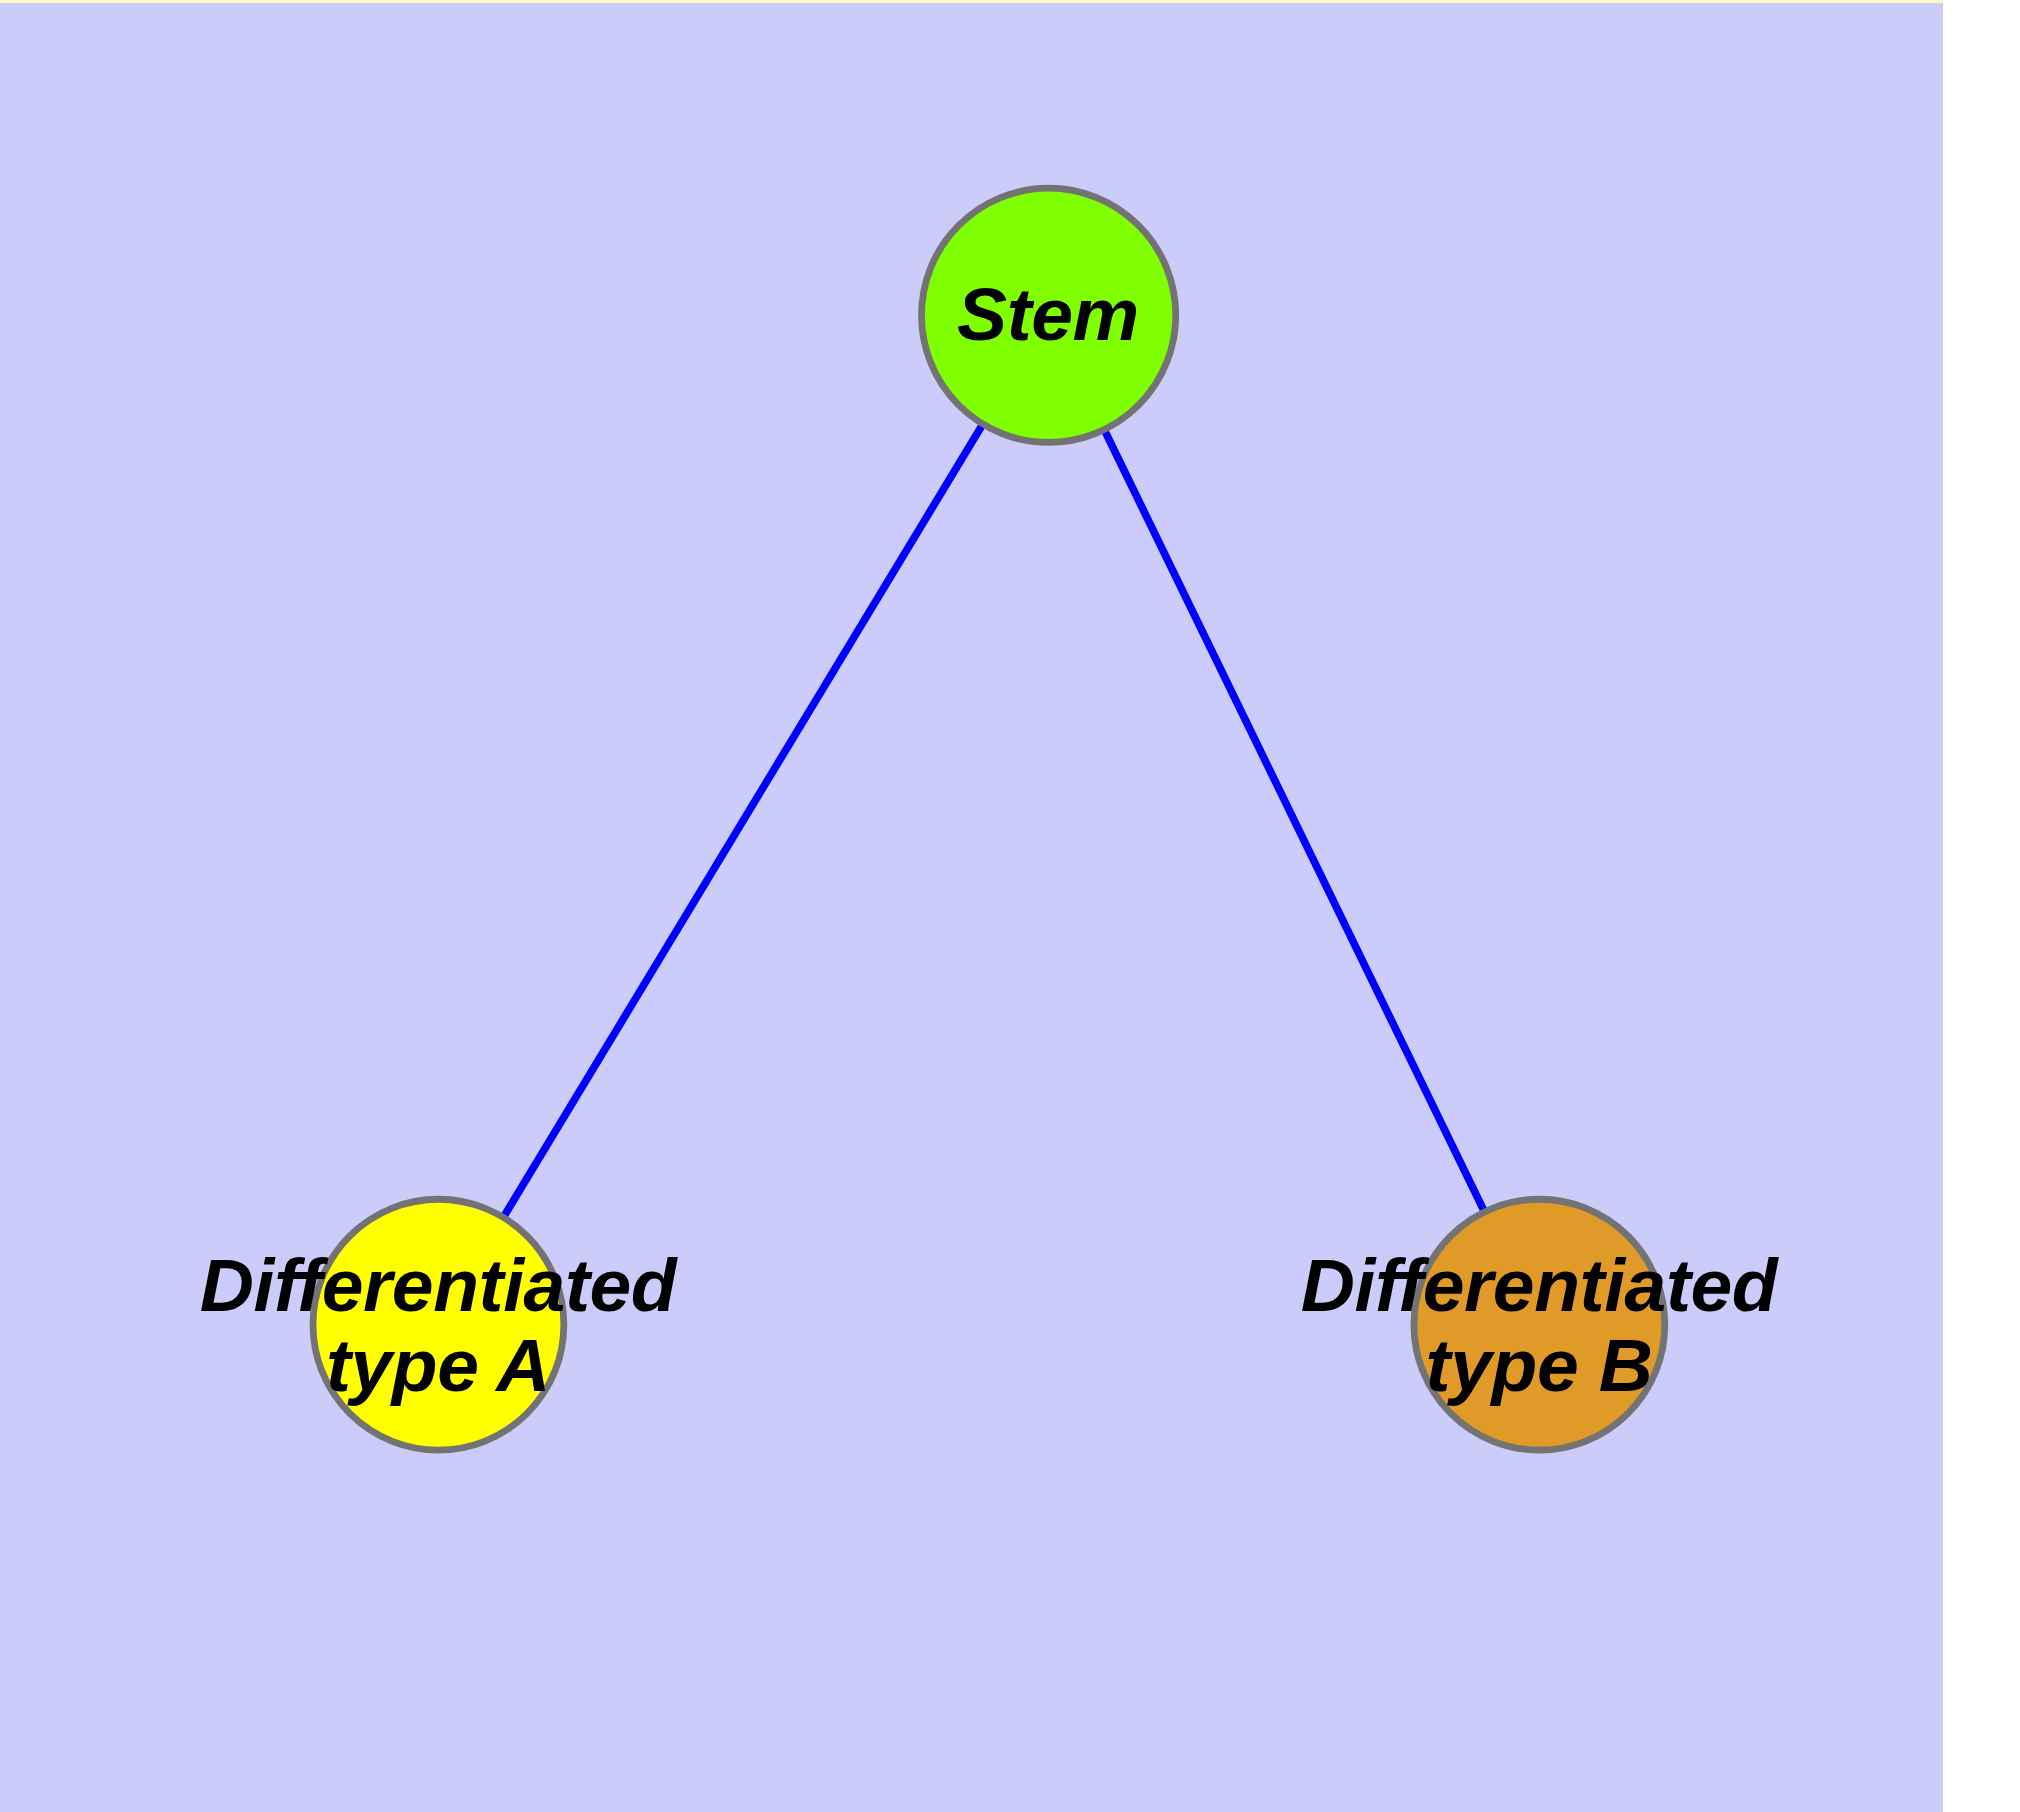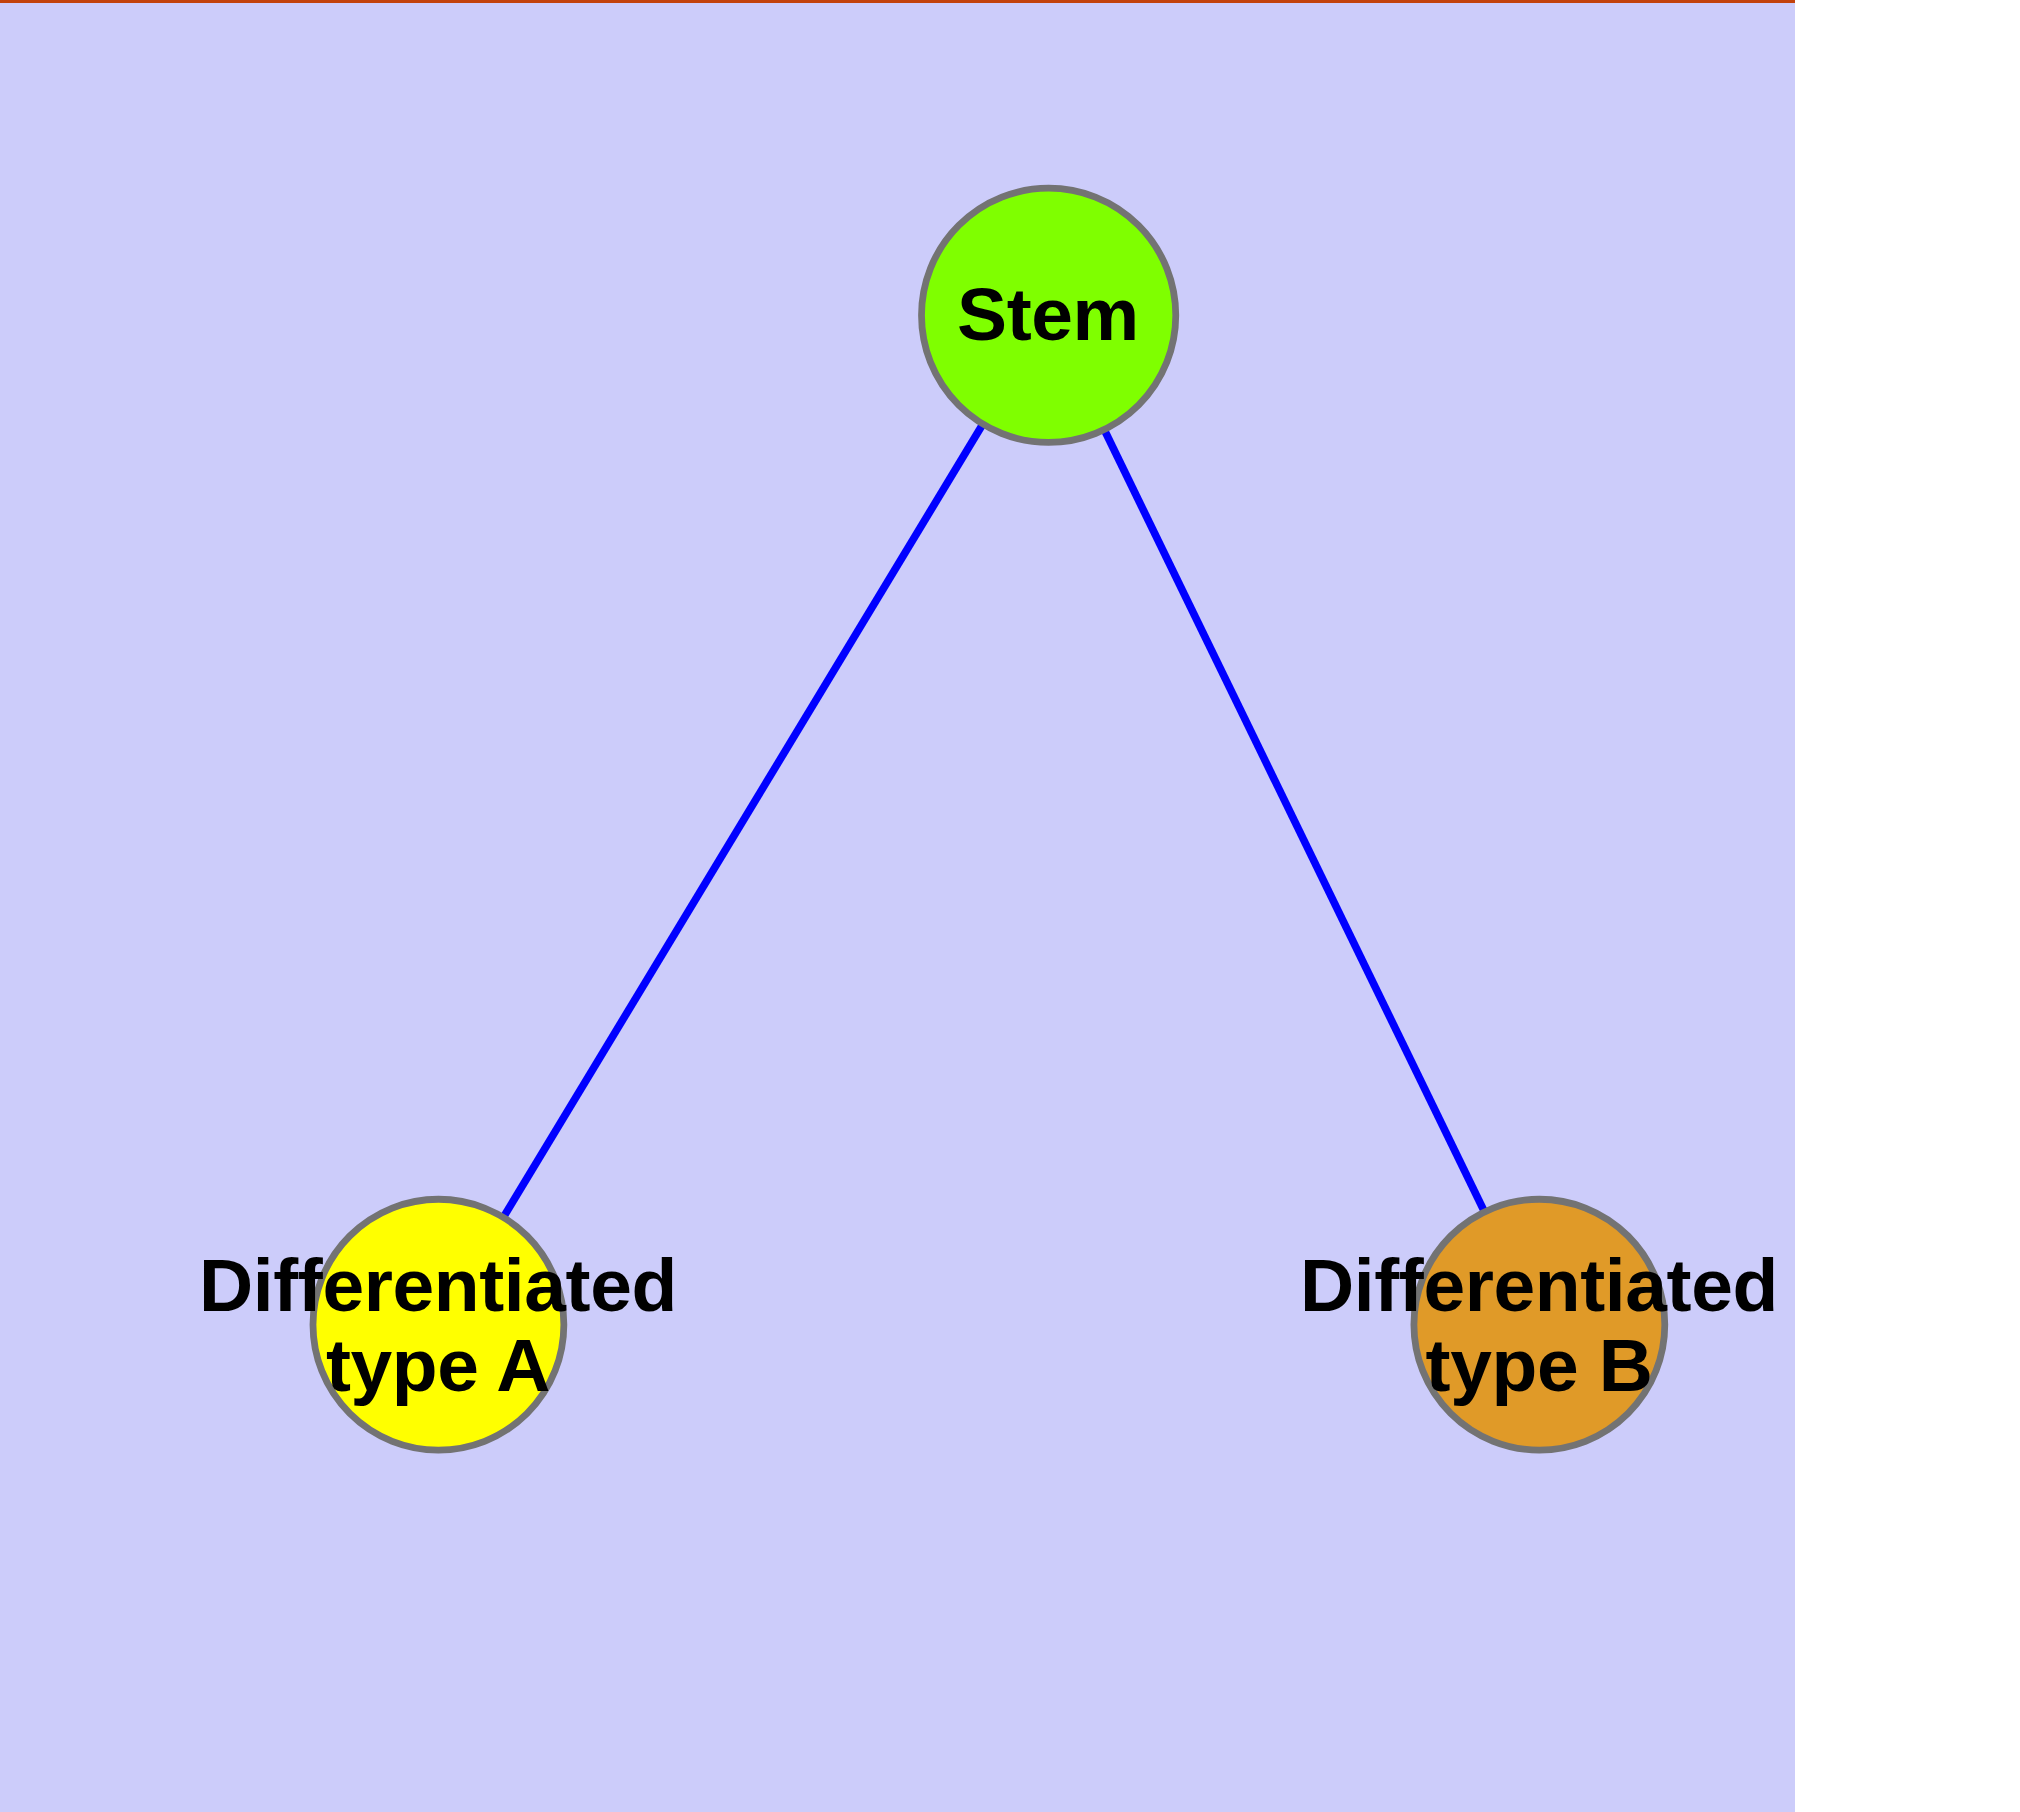--- a/index.html
+++ b/index.html
@@ -2,25 +2,26 @@
 <html style="font-size:13.6px"><head>
 <meta charset="utf-8">
 <style>
   html, body {
     margin: 0;
     padding: 0;
     background: #ffffff;
   }
   #canvas {
     position: relative;
-    width: 1795px;
+    width: 1943px;
     height: 1812px;
-    background: #c2410c;
+    background: #fef9c3;
     overflow: hidden;
     font-family: "Liberation Sans", sans-serif;
+    font-style: italic;
   }
   #plot-bg {
     position: absolute;
     left: 0;
     top: 3.4px;
     width: 2021px;
     height: 1809px;
     background: #ccccfa;
   }
   #graph-svg {

